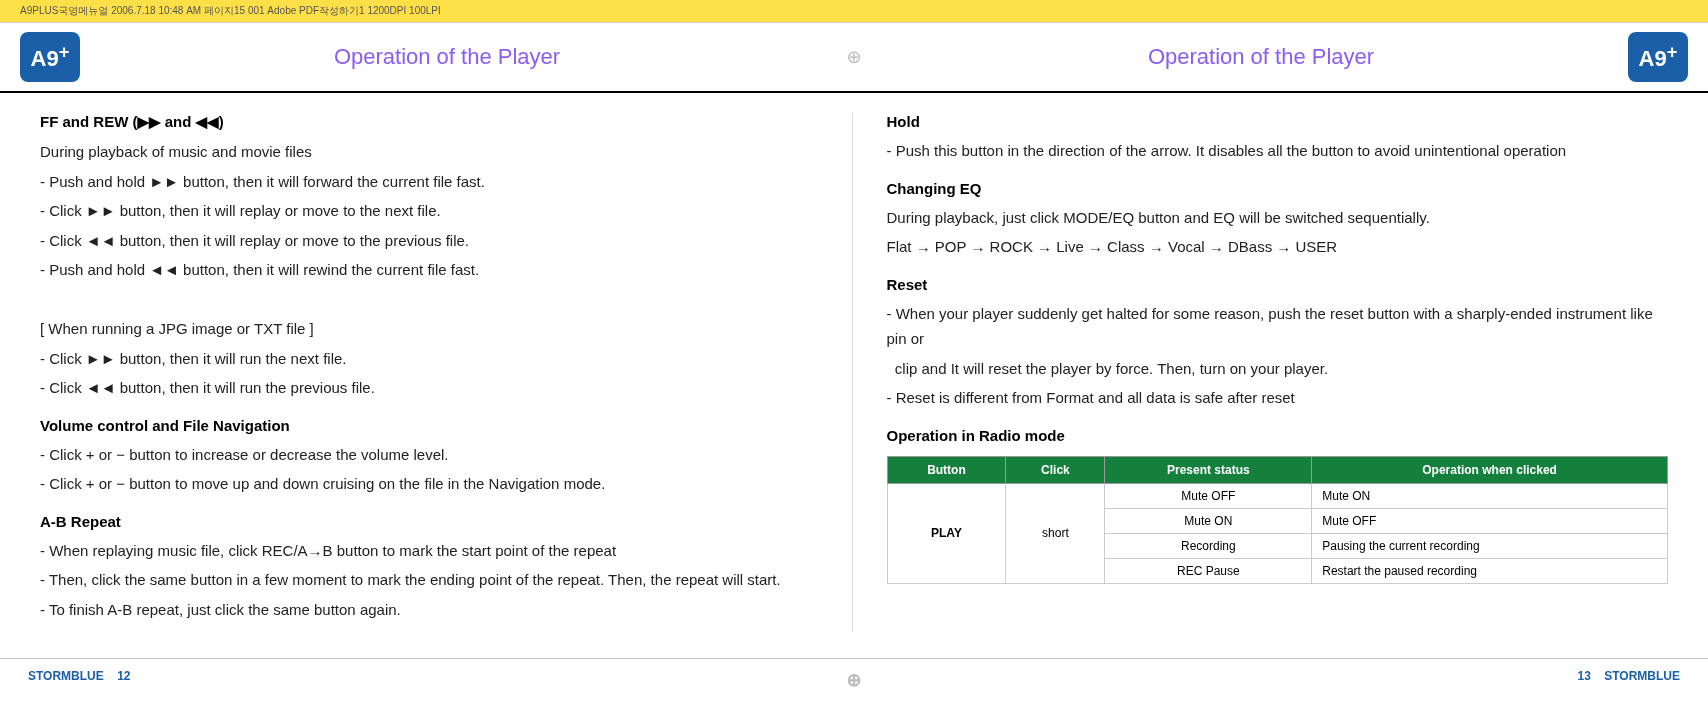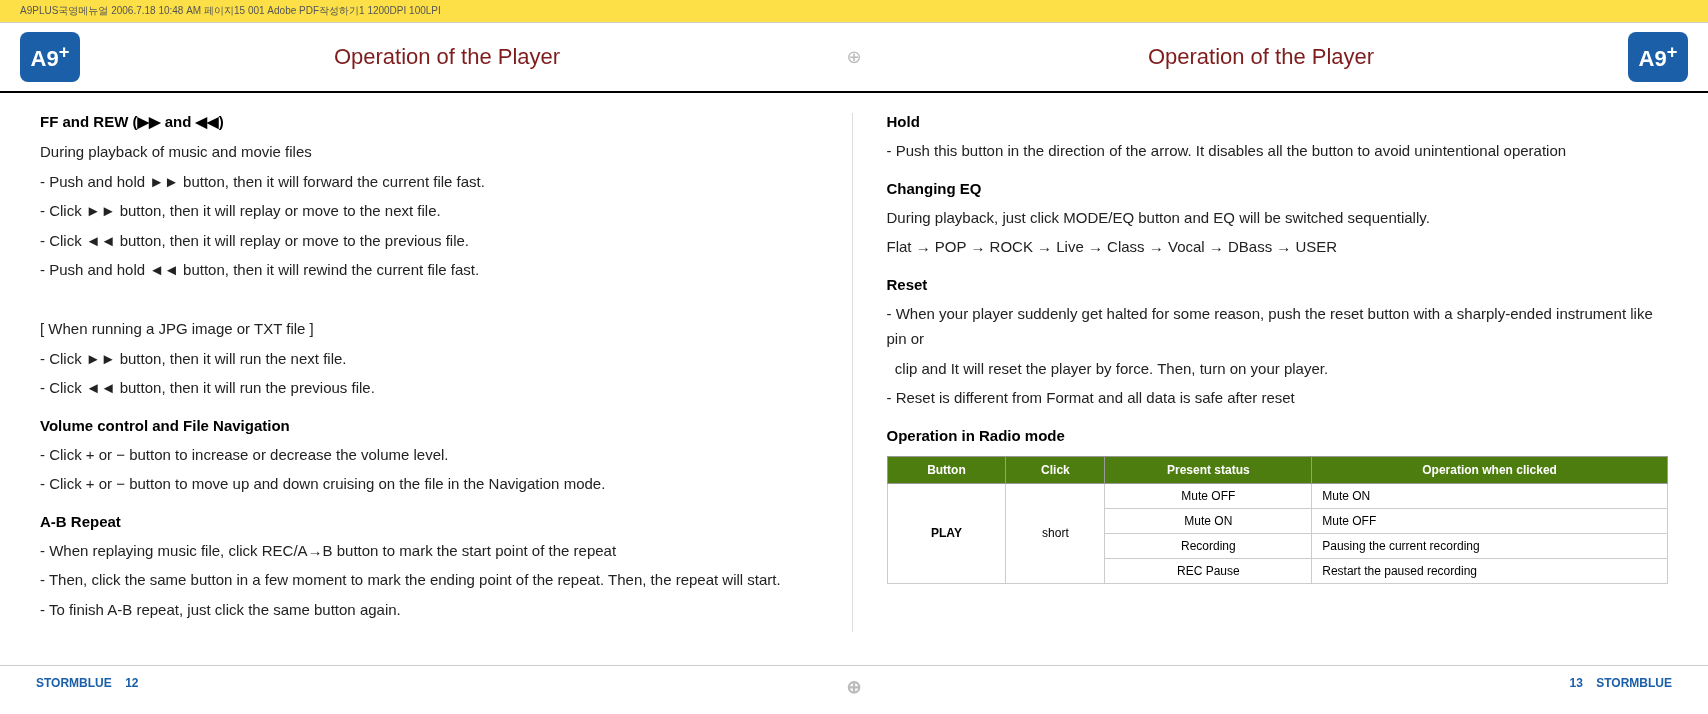--- a/index.html
+++ b/index.html
@@ -29,21 +29,21 @@
       align-items: center;
       justify-content: center;
       padding: 10px 40px;
       border-bottom: 2px solid #000;
       position: relative;
       background: #fff;
     }
     .header-title {
       font-size: 22px;
       font-weight: normal;
-      color: #7f1d1d;
+      color: #8b5cf6;
       text-align: center;
       flex: 1;
     }
     .logo-badge {
       width: 60px;
       height: 50px;
       background: #1a5fa8;
       border-radius: 8px;
       display: flex;
       align-items: center;
@@ -98,47 +98,47 @@
     }
 
     
     .radio-table {
       width: 100%;
       border-collapse: collapse;
       margin-top: 12px;
       font-size: 12px;
     }
     .radio-table th {
-      background: #4d7c0f;
+      background: #15803d;
       color: #fff;
       padding: 6px 10px;
       text-align: center;
       border: 1px solid #999;
       font-weight: bold;
     }
     .radio-table td {
       padding: 5px 10px;
       border: 1px solid #ccc;
       text-align: center;
       vertical-align: middle;
     }
     .radio-table td.operation {
       text-align: left;
     }
 
     
     .footer {
       display: flex;
       justify-content: space-between;
-      padding: 10px 36px;
+      padding: 10px 28px;
       border-top: 1px solid #ccc;
       font-size: 12px;
       color: #1a5fa8;
       font-weight: bold;
-      margin-top: 13px;
+      margin-top: 6px;
     }
   </style>
 </head>
 <body>
 
 <div class="meta-bar">
   <span>A9PLUS국영메뉴얼  2006.7.18 10:48 AM  페이지15   001 Adobe PDF작성하기1 1200DPI 100LPI</span>
 </div>
 
 <div class="header" style="position:relative; height:70px;">

